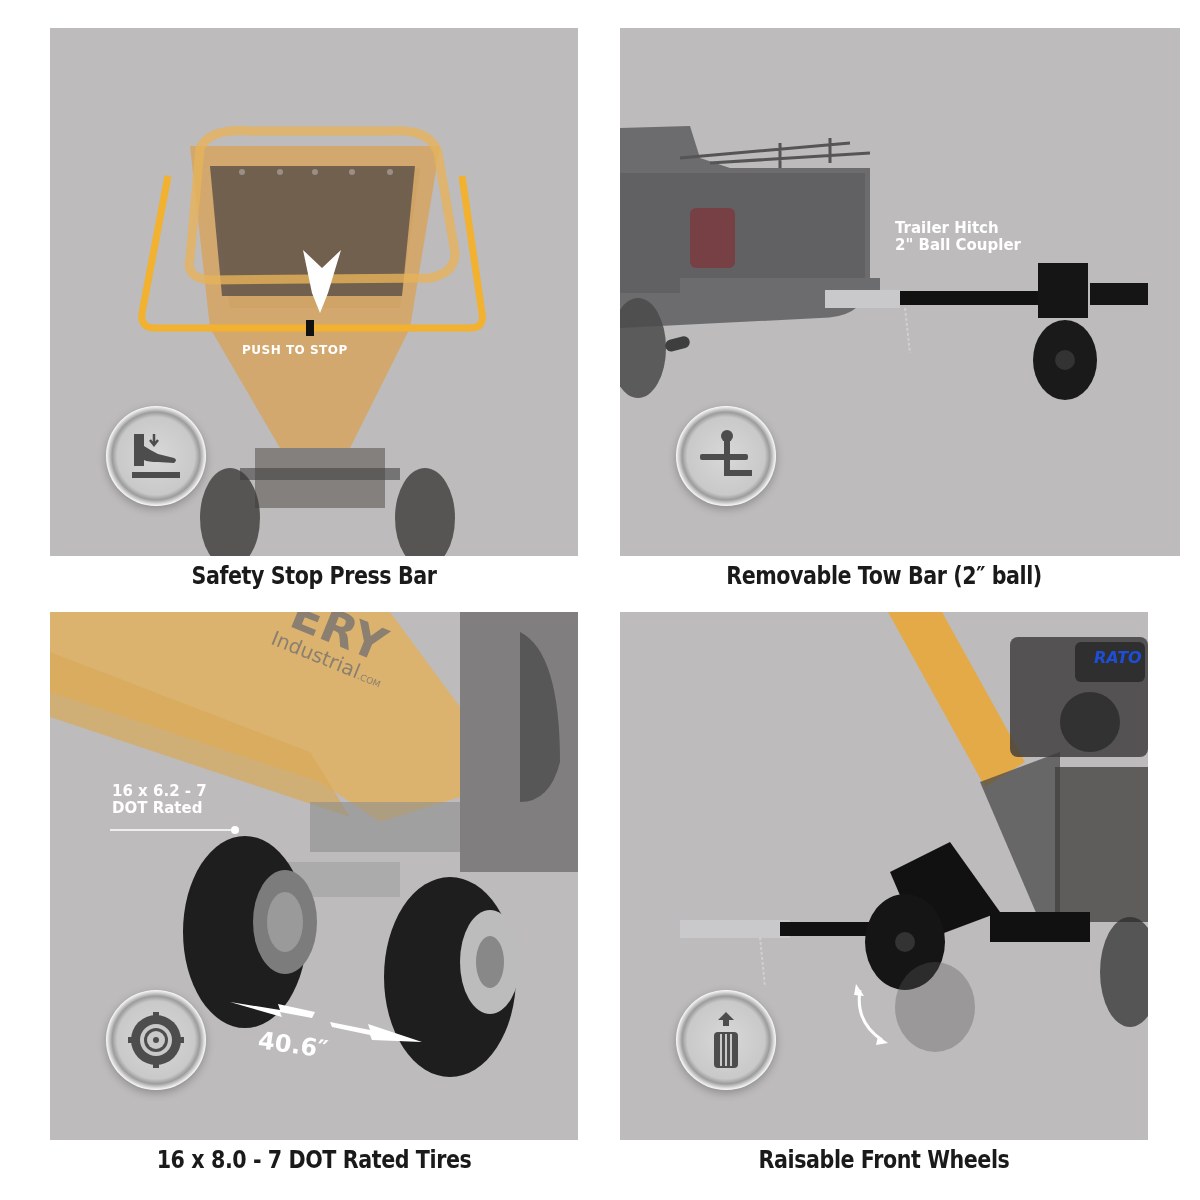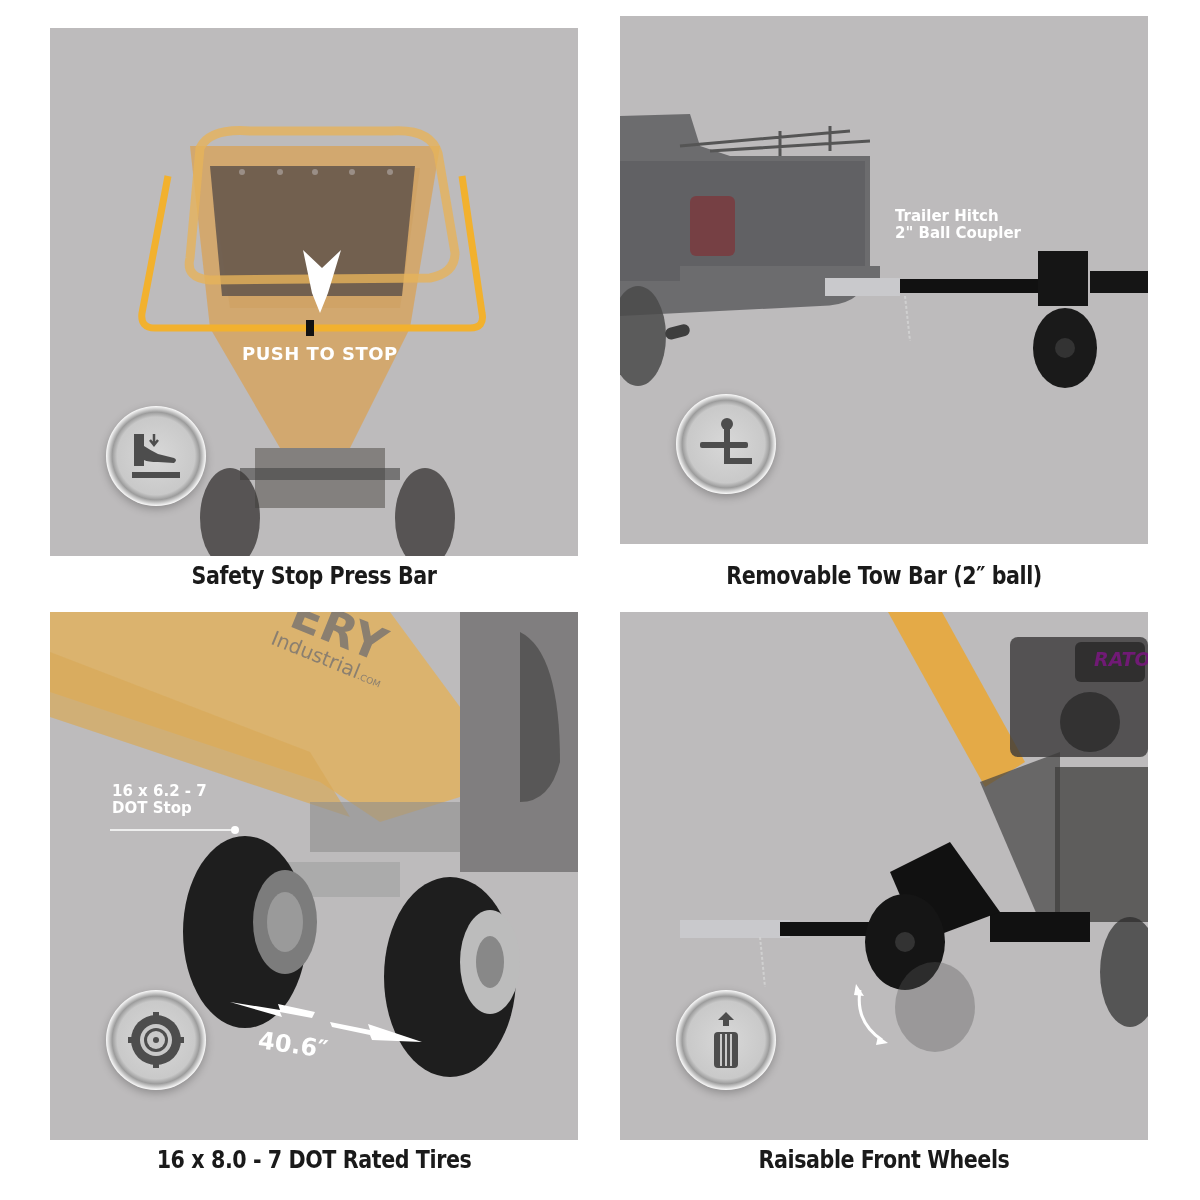--- a/index.html
+++ b/index.html
@@ -35,32 +35,32 @@
     <path d="M118,148 L92,285 Q90,300 105,300 L420,300 Q435,300 432,285 L412,148" fill="none" stroke="#f2b12e" stroke-width="7"></path>
     <rect x="256" y="292" width="8" height="16" fill="#111"></rect>
 
     <rect x="205" y="420" width="130" height="60" fill="#6b6664" opacity="0.7"></rect>
     <rect x="190" y="440" width="160" height="12" fill="#444" opacity="0.6"></rect>
     <ellipse cx="180" cy="490" rx="30" ry="50" fill="#3d3b3a" opacity="0.8"></ellipse>
     <ellipse cx="375" cy="490" rx="30" ry="50" fill="#3d3b3a" opacity="0.8"></ellipse>
 
     <polygon points="253,222 272,240 291,222 278,265 270,285 262,265" fill="#ffffff"></polygon>
   </svg>
-  <div class="label-white" style="left:192px; top:316px; font-size:18px; letter-spacing:0.5px;">PUSH TO STOP</div>
+  <div class="label-white" style="left:192px; top:316px; font-size:12px; letter-spacing:0.5px;">PUSH TO STOP</div>
   <div class="badge" style="left:56px; top:378px;">
     <svg viewBox="0 0 56 56">
       <path d="M6,6 L16,6 L16,18 Q22,22 30,26 L46,30 Q50,32 46,35 L30,34 Q20,34 16,32 L16,38 L6,38 Z" fill="#4d4d4d"></path>
       <path d="M26,6 L26,16 M22,12 L26,17 L30,12" stroke="#4d4d4d" stroke-width="2.5" fill="none"></path>
       <rect x="4" y="44" width="48" height="6" fill="#4d4d4d"></rect>
     </svg>
   </div>
 </div>
 <div class="caption" style="left:50px; top:562px;">Safety Stop Press Bar</div>
 
-<div class="panel" style="left:620px; top:16px;">
+<div class="panel" style="left:620px; top:28px;padding-left:32px;">
   <svg width="528" height="528" viewBox="0 0 528 528" style="position:absolute;left:0;top:0;">
 
     <path d="M0,100 L70,98 L80,130 L110,140 L250,140 L250,260 Q240,290 200,290 L0,300 Z" fill="#5e5e60" opacity="0.85"></path>
     <rect x="0" y="145" width="245" height="120" fill="#616163" opacity="0.9"></rect>
     <rect x="70" y="180" width="45" height="60" rx="6" fill="#7a3b3e" opacity="0.85"></rect>
     <rect x="60" y="250" width="200" height="30" fill="#6c6c6e"></rect>
     <ellipse cx="18" cy="320" rx="28" ry="50" fill="#4a4a4a" opacity="0.85"></ellipse>
     <rect x="45" y="310" width="25" height="12" rx="6" fill="#3e3e3e" transform="rotate(-15 57 316)"></rect>
 
     <path d="M60,130 L230,115 M90,135 L250,125 M160,115 L160,140 M210,110 L210,135" stroke="#555" stroke-width="3" fill="none"></path>
@@ -113,21 +113,21 @@
 
     <polygon points="180,390 230,398 228,392 265,400 262,406 230,400 232,405" fill="#ffffff"></polygon>
     <polygon points="280,410 320,418 318,412 372,430 322,428 320,423 282,415" fill="#ffffff"></polygon>
   </svg>
   <div style="position:absolute; left:240px; top:-10px; font-size:46px; font-weight:bold; color:#8a7f70; transform:rotate(22deg); font-family:'DejaVu Sans', sans-serif;">ERY</div>
   <div style="position:absolute; left:218px; top:35px; font-size:20px; color:#8a7f70; transform:rotate(22deg); font-family:'DejaVu Sans', sans-serif;">
     <span>Industrial</span><span style="font-size:9px;">.COM</span>
   </div>
   <div class="label-white" style="left:62px; top:171px; font-size:15px;">
     <div>16 x 6.2 - 7</div>
-    <div>DOT Stop</div>
+    <div>DOT Rated</div>
   </div>
   <div class="label-white" style="left:208px; top:420px; font-size:24px; transform:rotate(8deg);">40.6″</div>
   <div class="badge" style="left:56px; top:378px;">
     <svg viewBox="0 0 56 56">
       <circle cx="28" cy="28" r="25" fill="#4d4d4d"></circle>
       <g fill="#4d4d4d">
         <rect x="25" y="0" width="6" height="5"></rect>
           <rect x="25" y="51" width="6" height="5"></rect>
           <rect x="0" y="25" width="5" height="6"></rect>
           <rect x="51" y="25" width="5" height="6"></rect>
@@ -163,21 +163,21 @@
     <circle cx="285" cy="330" r="10" fill="#333"></circle>
 
     <ellipse cx="315" cy="395" rx="40" ry="45" fill="#5a5a5a" opacity="0.35"></ellipse>
 
     <ellipse cx="510" cy="360" rx="30" ry="55" fill="#2a2a2a" opacity="0.7"></ellipse>
 
     <path d="M240,378 Q235,410 262,428" stroke="#ffffff" stroke-width="3" fill="none"></path>
     <polygon points="236,372 244,384 234,383" fill="#ffffff"></polygon>
     <polygon points="268,431 258,424 256,433" fill="#ffffff"></polygon>
   </svg>
-  <div style="position:absolute; left:474px; top:36px; font-size:19px; font-weight:bold; font-style:italic; color:#701a75; font-family:'DejaVu Sans', sans-serif;">RATO</div>
+  <div style="position:absolute; left:474px; top:36px; font-size:16px; font-weight:bold; font-style:italic; color:#1d4ed8; font-family:'DejaVu Sans', sans-serif;">RATO</div>
   <div class="badge" style="left:56px; top:378px;">
     <svg viewBox="0 0 56 56">
       <polygon points="28,0 36,8 31,8 31,14 25,14 25,8 20,8" fill="#4d4d4d"></polygon>
       <rect x="16" y="20" width="24" height="36" rx="4" fill="#4d4d4d"></rect>
       <rect x="22" y="22" width="2" height="32" fill="#c9c9c9"></rect>
       <rect x="27" y="22" width="2" height="32" fill="#c9c9c9"></rect>
       <rect x="32" y="22" width="2" height="32" fill="#c9c9c9"></rect>
     </svg>
   </div>
 </div>

